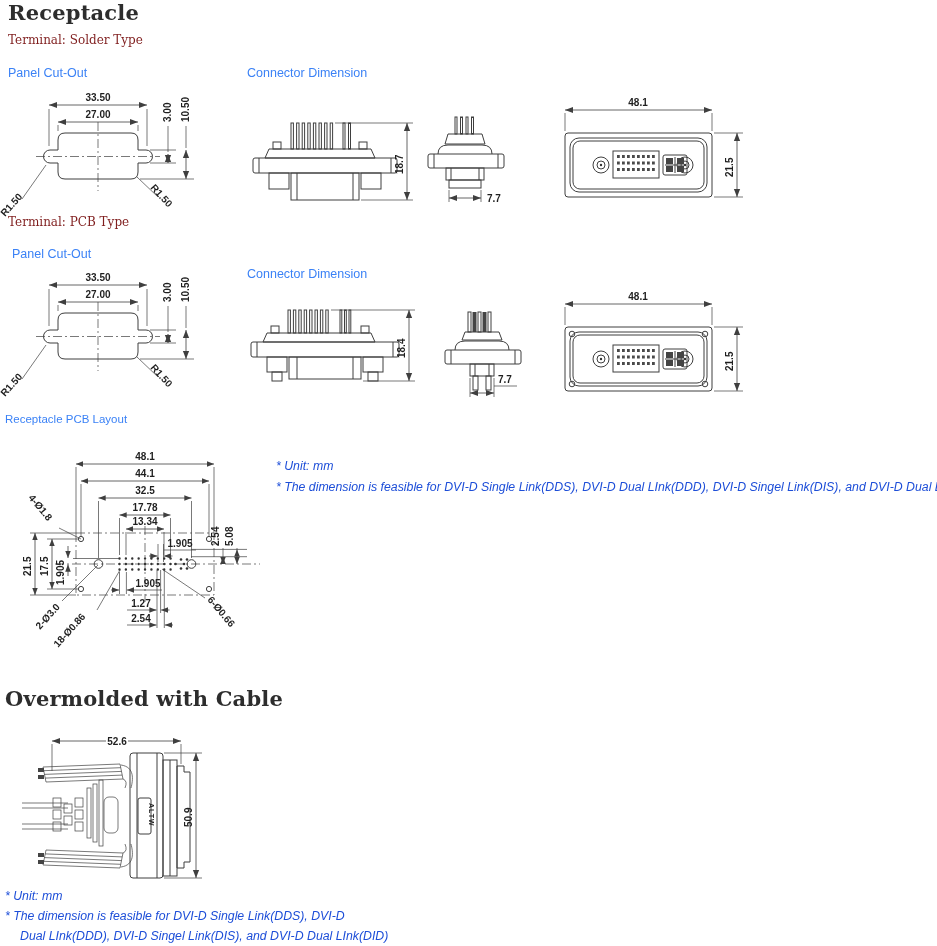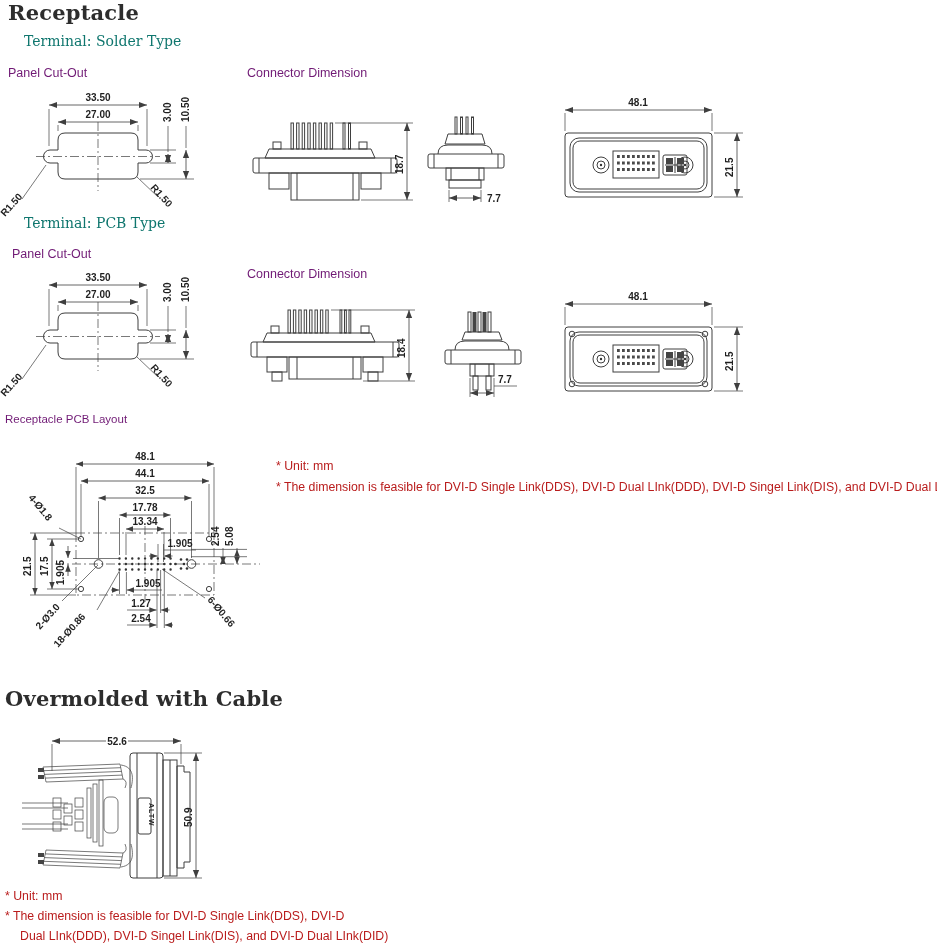--- a/index.html
+++ b/index.html
@@ -1,22 +1,22 @@
 <!DOCTYPE html>
 <html><head>
 <meta charset="utf-8">
 <style>
   html,body{margin:0;padding:0;}
   body{width:937px;height:946px;background:#fff;position:relative;overflow:hidden;
        font-family:"Liberation Sans",sans-serif;}
   .abs{position:absolute;white-space:nowrap;}
   .title{font-family:"DejaVu Serif",serif;font-weight:700;font-size:21px;color:#2d2d2d;letter-spacing:.2px;}
-  .subtitle{font-family:"DejaVu Serif",serif;font-weight:400;font-size:14px;color:#0f766e;margin-left:16px;}
-  .lbl{font-size:12.5px;color:#701a75;}
-  .note{font-size:12.3px;color:#b91c1c;}
+  .subtitle{font-family:"DejaVu Serif",serif;font-weight:400;font-size:12px;color:#7f1d1d;}
+  .lbl{font-size:12.5px;color:#3b82f6;}
+  .note{font-size:12.3px;color:#1d4ed8;font-style:italic;}
   svg{overflow:visible;display:block;}
   svg text{font-family:"Liberation Sans",sans-serif;font-size:10px;font-weight:700;fill:#1f1f1f;}
   .ln{fill:none;stroke:#3f3f3f;stroke-width:1;}
   .thin{fill:none;stroke:#3f3f3f;stroke-width:.7;}
   .dim{fill:none;stroke:#3f3f3f;stroke-width:.8;}
   .cl{fill:none;stroke:#3f3f3f;stroke-width:.7;stroke-dasharray:9 3 2 3;}
   .dot{fill:#333;stroke:none;}
   .pinfill{fill:#444;stroke:none;}
 </style>
 </head>

